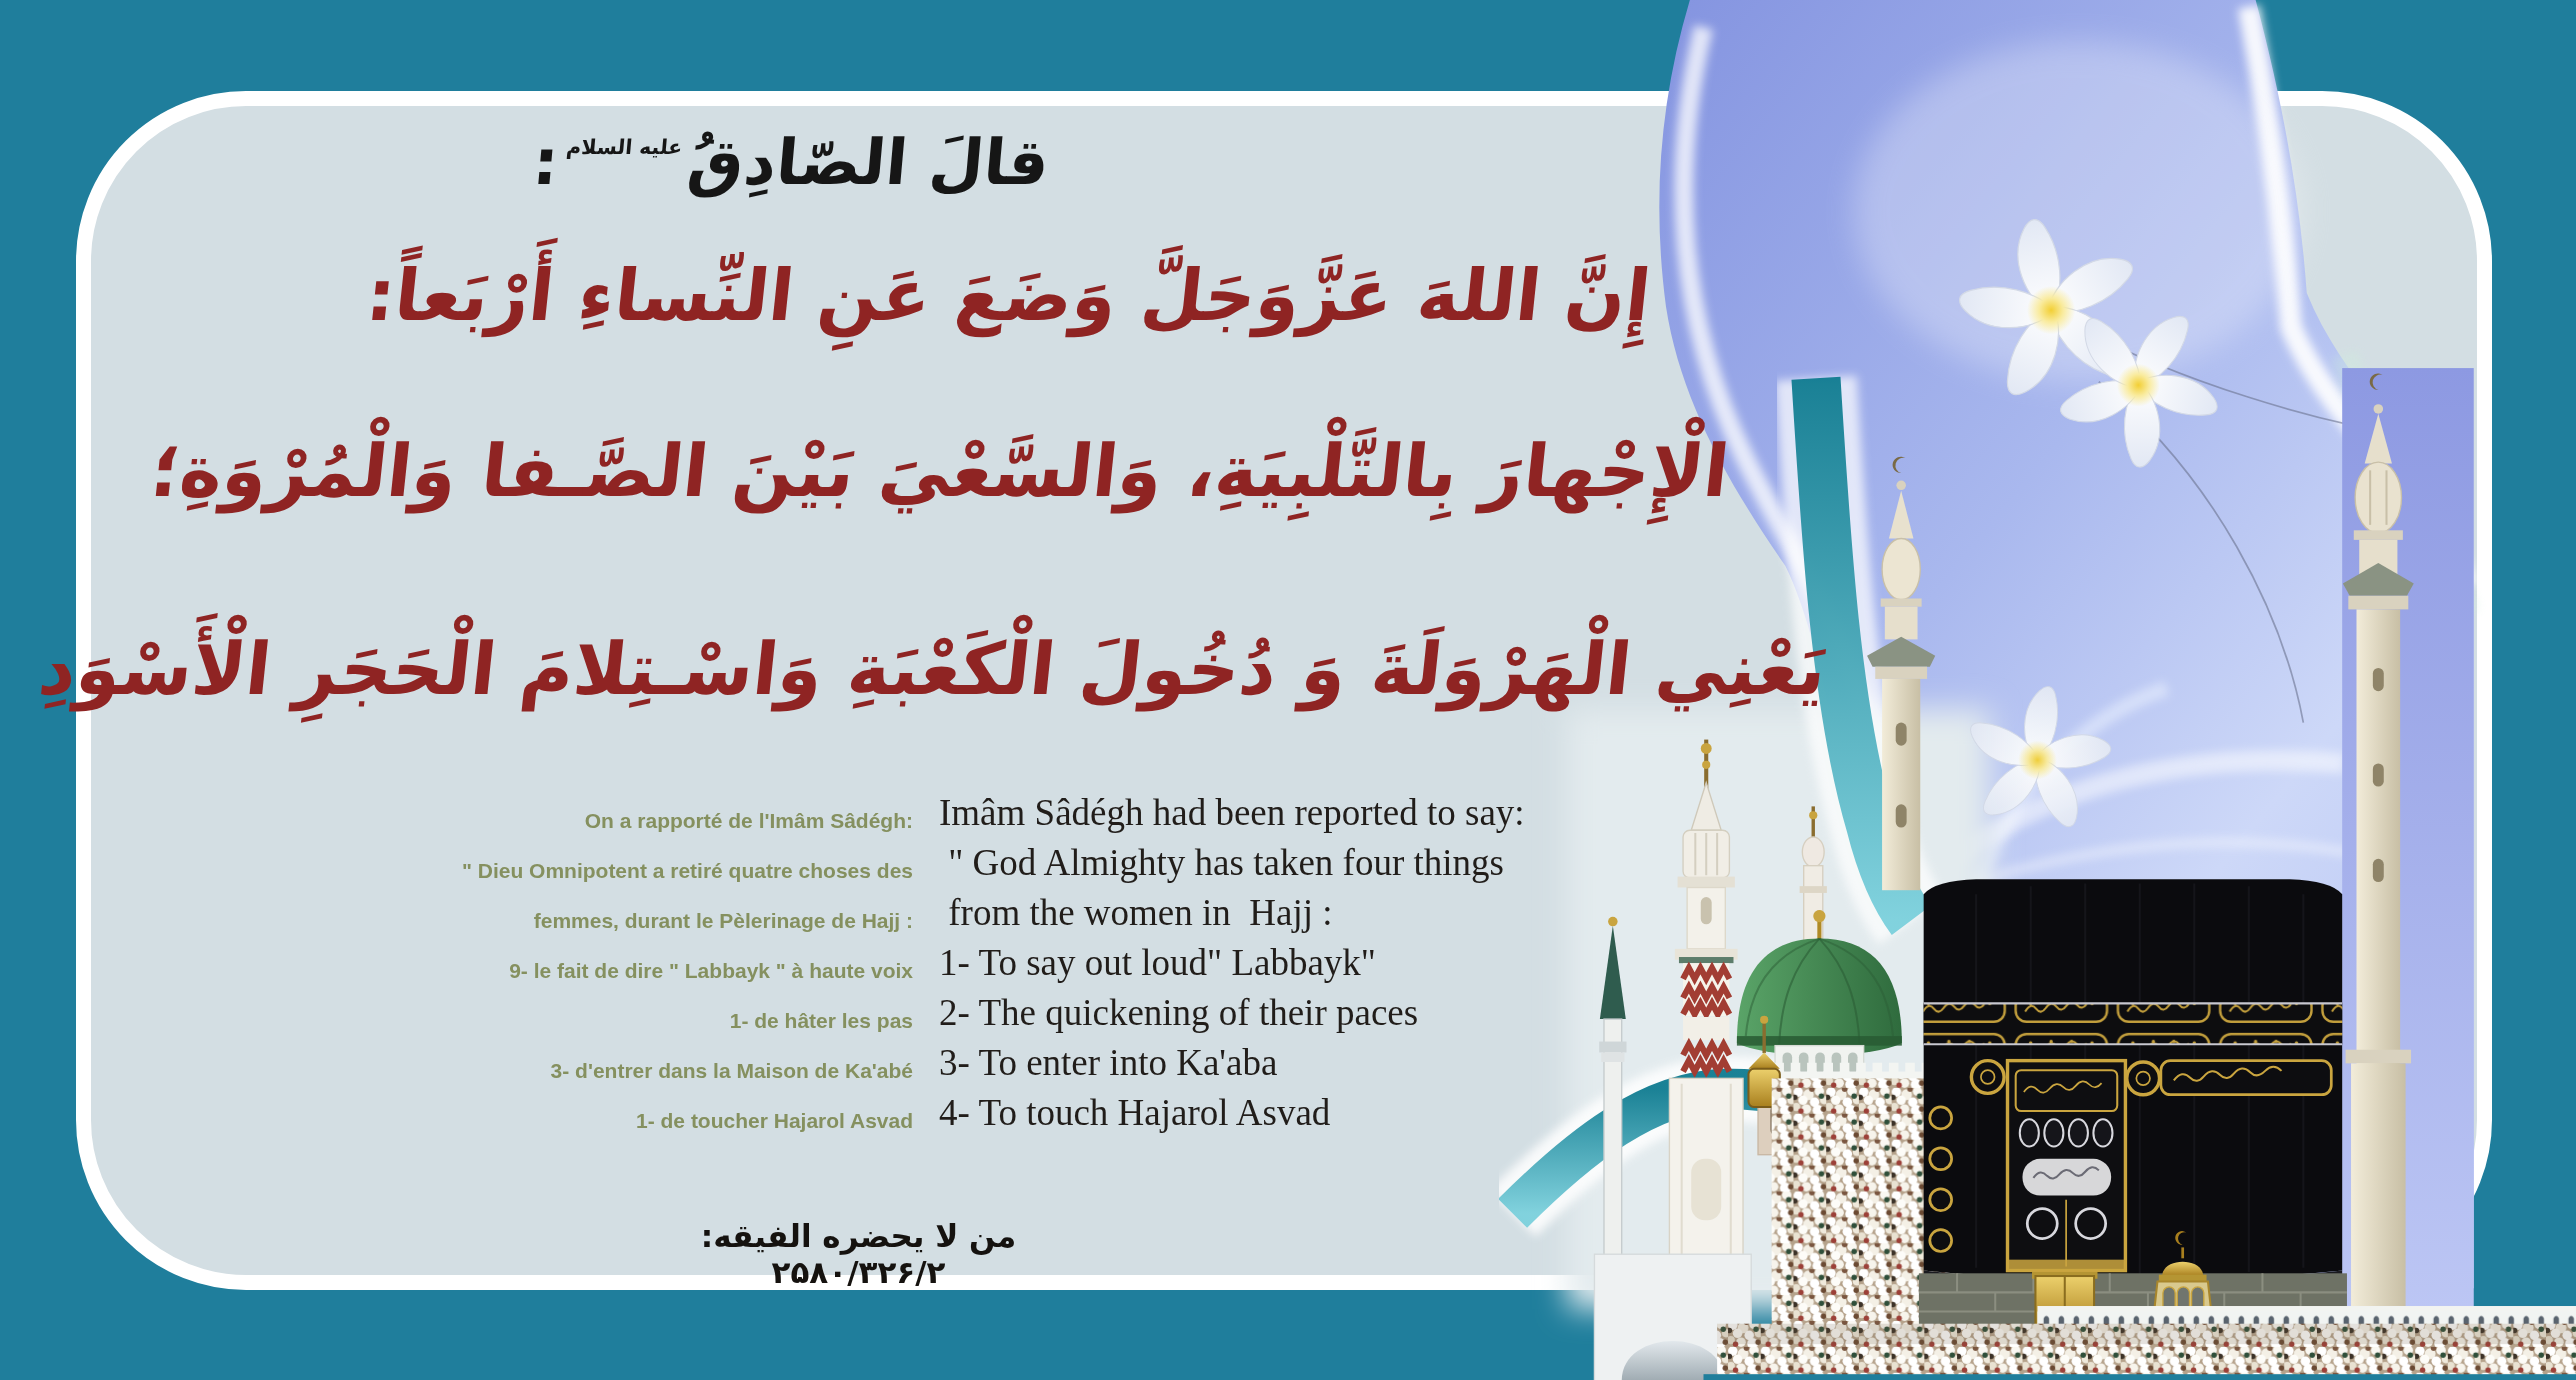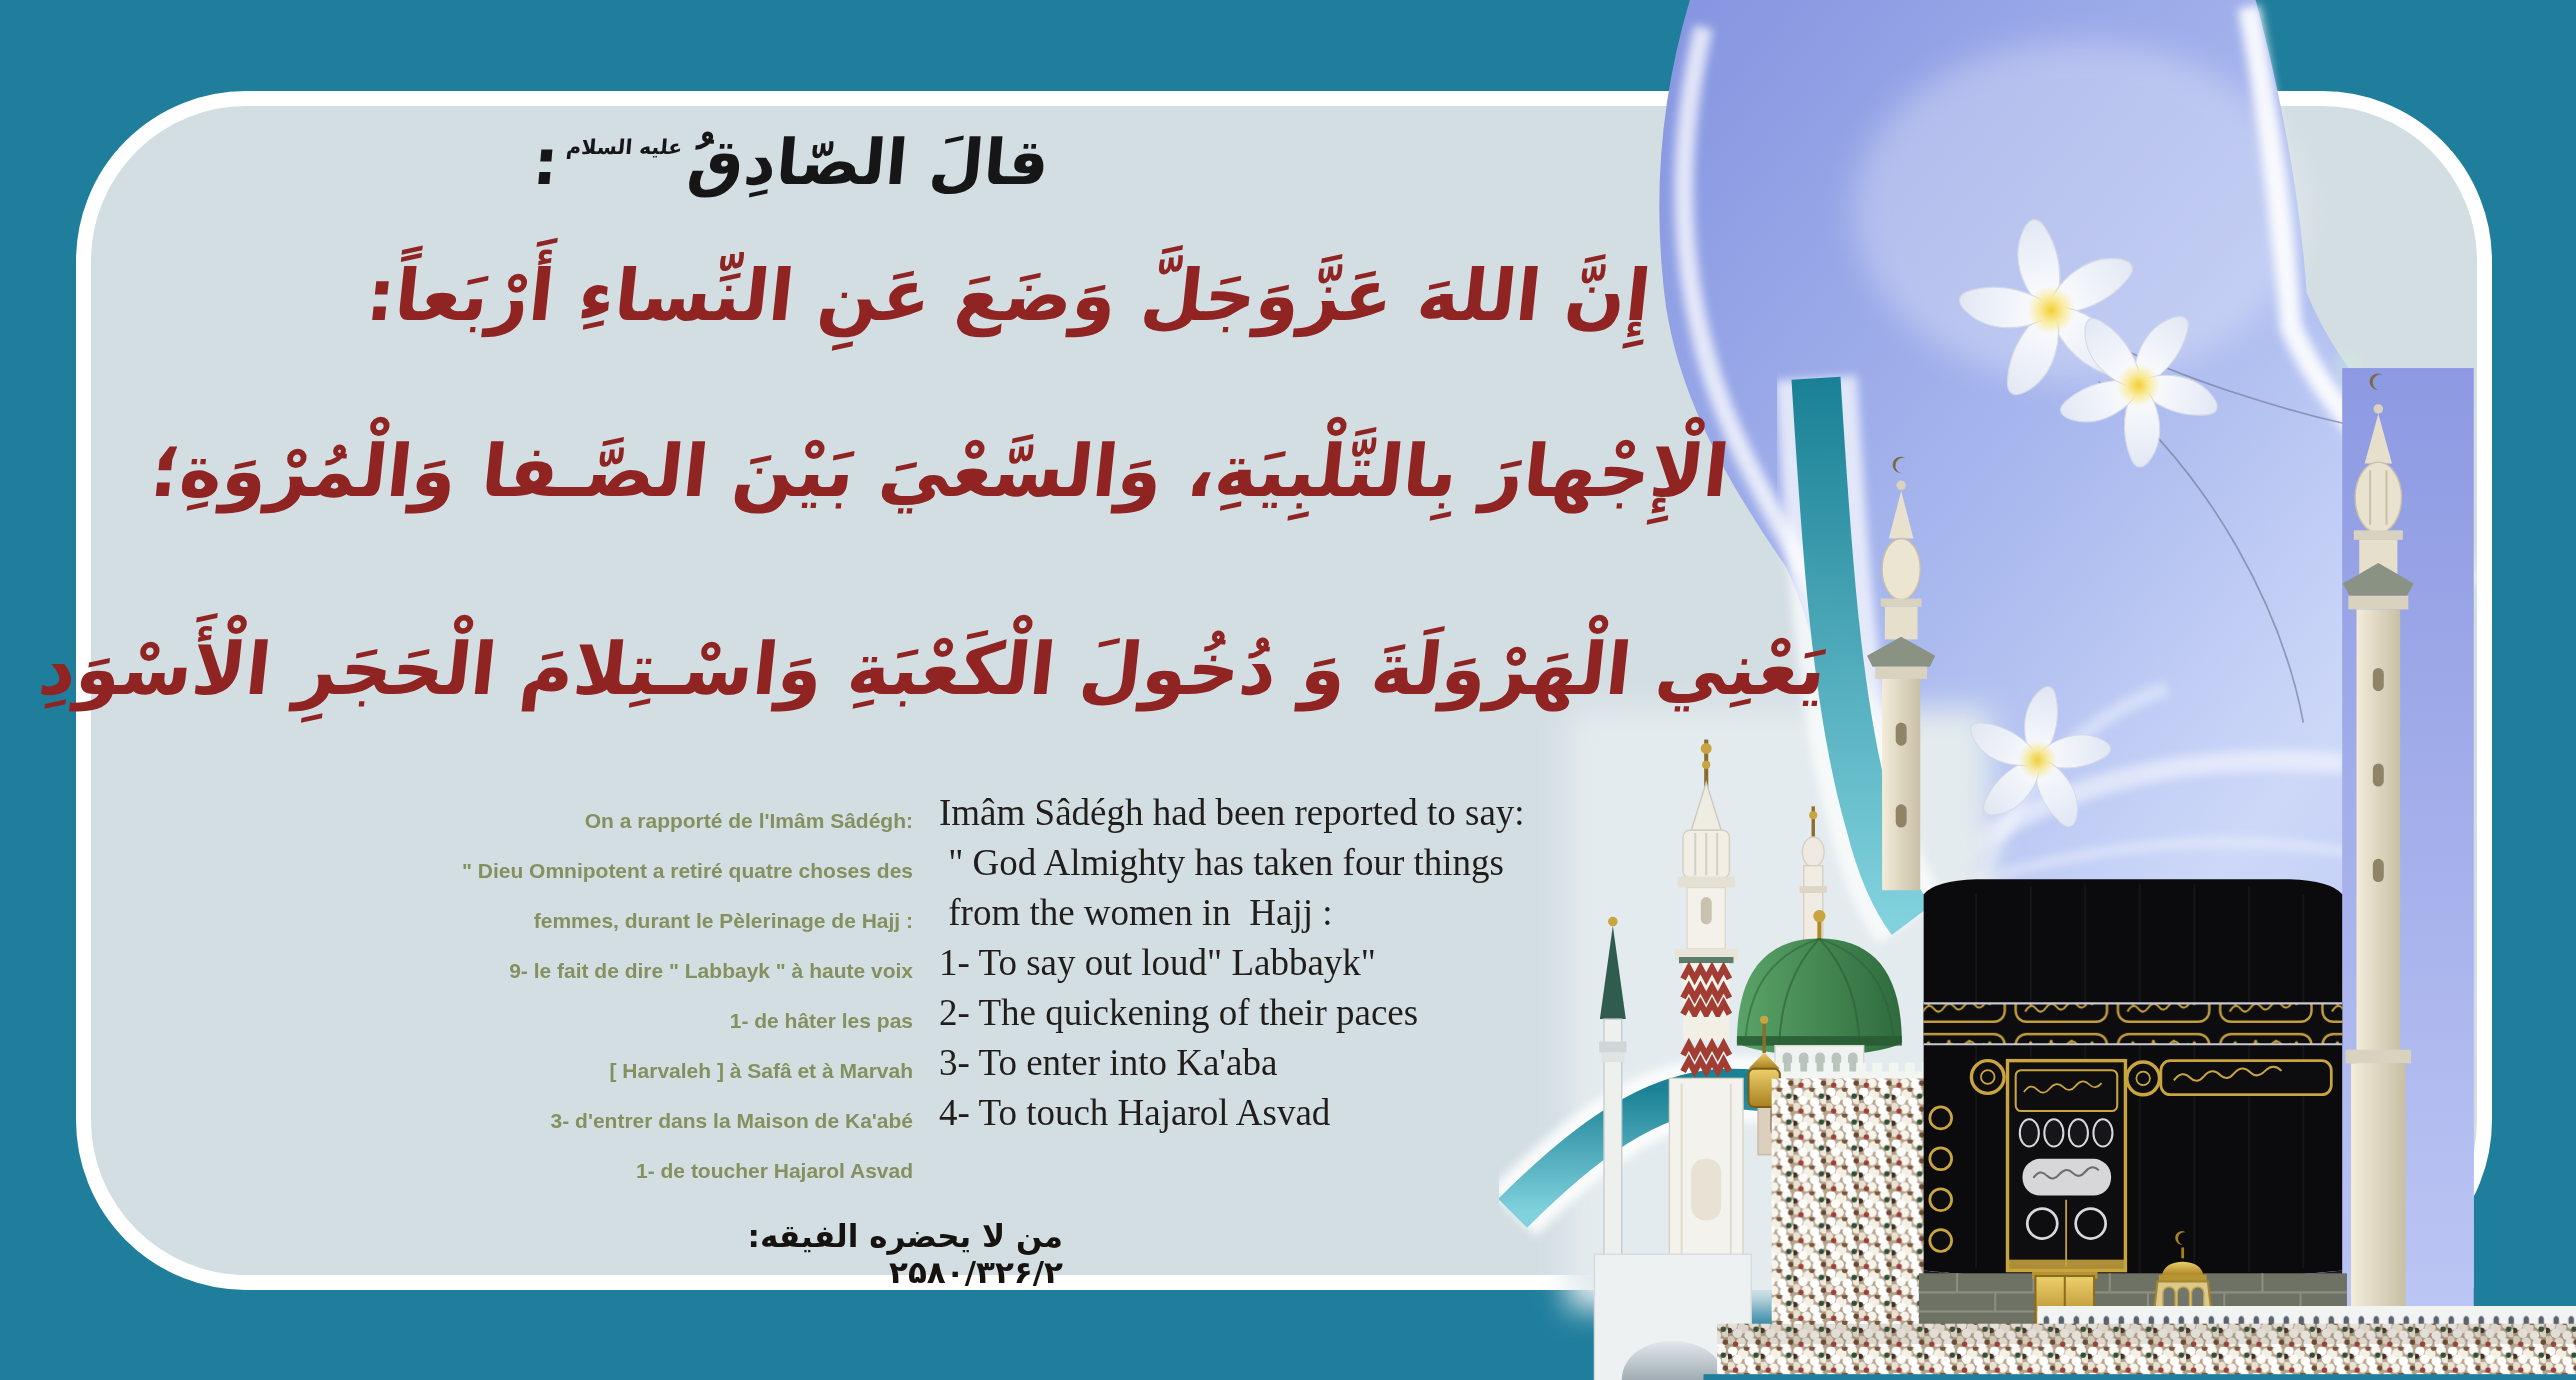--- a/index.html
+++ b/index.html
@@ -24,21 +24,21 @@
   .ar-line3{left:136px;top:627px;width:1690px;font-size:72px;}
 
   .fr{left:102px;top:796px;width:811px;text-align:right;color:#85905f;
       font-family:"Liberation Sans","DejaVu Sans",sans-serif;font-weight:bold;}
   .fr .line{height:50px;line-height:50px;font-size:21px;white-space:pre;}
 
   .en{left:939px;top:788px;width:750px;text-align:left;color:#211d1a;
       font-family:"Liberation Serif","DejaVu Serif",serif;font-weight:normal;}
   .en .line{height:50px;line-height:50px;font-size:37px;white-space:pre;}
 
-  .ref{left:654px;top:1218px;width:409px;text-align:right;font-size:31px;font-weight:bold;color:#15120f;}
+  .ref{left:654px;top:1218px;width:409px;text-align:center;font-size:31px;font-weight:bold;color:#15120f;}
 </style>
 </head>
 <body>
 
 <div class="poster">
 
   <div class="card"></div>
 
   <svg class="montage" viewBox="0 0 1580 2026" xmlns="http://www.w3.org/2000/svg">
     <defs>
@@ -361,21 +361,20 @@
   <div class="txt ar ar-red ar-line1">إِنَّ اللهَ عَزَّوَجَلَّ وَضَعَ عَنِ النِّساءِ أَرْبَعاً:</div>
   <div class="txt ar ar-red ar-line2">الْإِجْهارَ بِالتَّلْبِيَةِ، وَالسَّعْيَ بَيْنَ الصَّـفا وَالْمُرْوَةِ؛</div>
   <div class="txt ar ar-red ar-line3">يَعْنِي الْهَرْوَلَةَ وَ دُخُولَ الْكَعْبَةِ وَاسْـتِلامَ الْحَجَرِ الْأَسْوَدِ</div>
 
   <div class="txt fr">
     <div class="line">On a rapporté de l'Imâm Sâdégh:</div>
     <div class="line">" Dieu Omnipotent a retiré quatre choses des</div>
     <div class="line">femmes, durant le Pèlerinage de Hajj :</div>
     <div class="line">9- le fait de dire " Labbayk " à haute voix</div>
     <div class="line">1- de hâter les pas</div>
-    <div class="line">[ Harvaleh ] à Safâ et à Marvah</div>
     <div class="line">3- d'entrer dans la Maison de Ka'abé</div>
     <div class="line">1- de toucher Hajarol Asvad</div>
   </div>
 
   <div class="txt en">
     <div class="line">Imâm Sâdégh had been reported to say:</div>
     <div class="line"> " God Almighty has taken four things</div>
     <div class="line"> from the women in  Hajj :</div>
     <div class="line">1- To say out loud" Labbayk"</div>
     <div class="line">2- The quickening of their paces</div>

